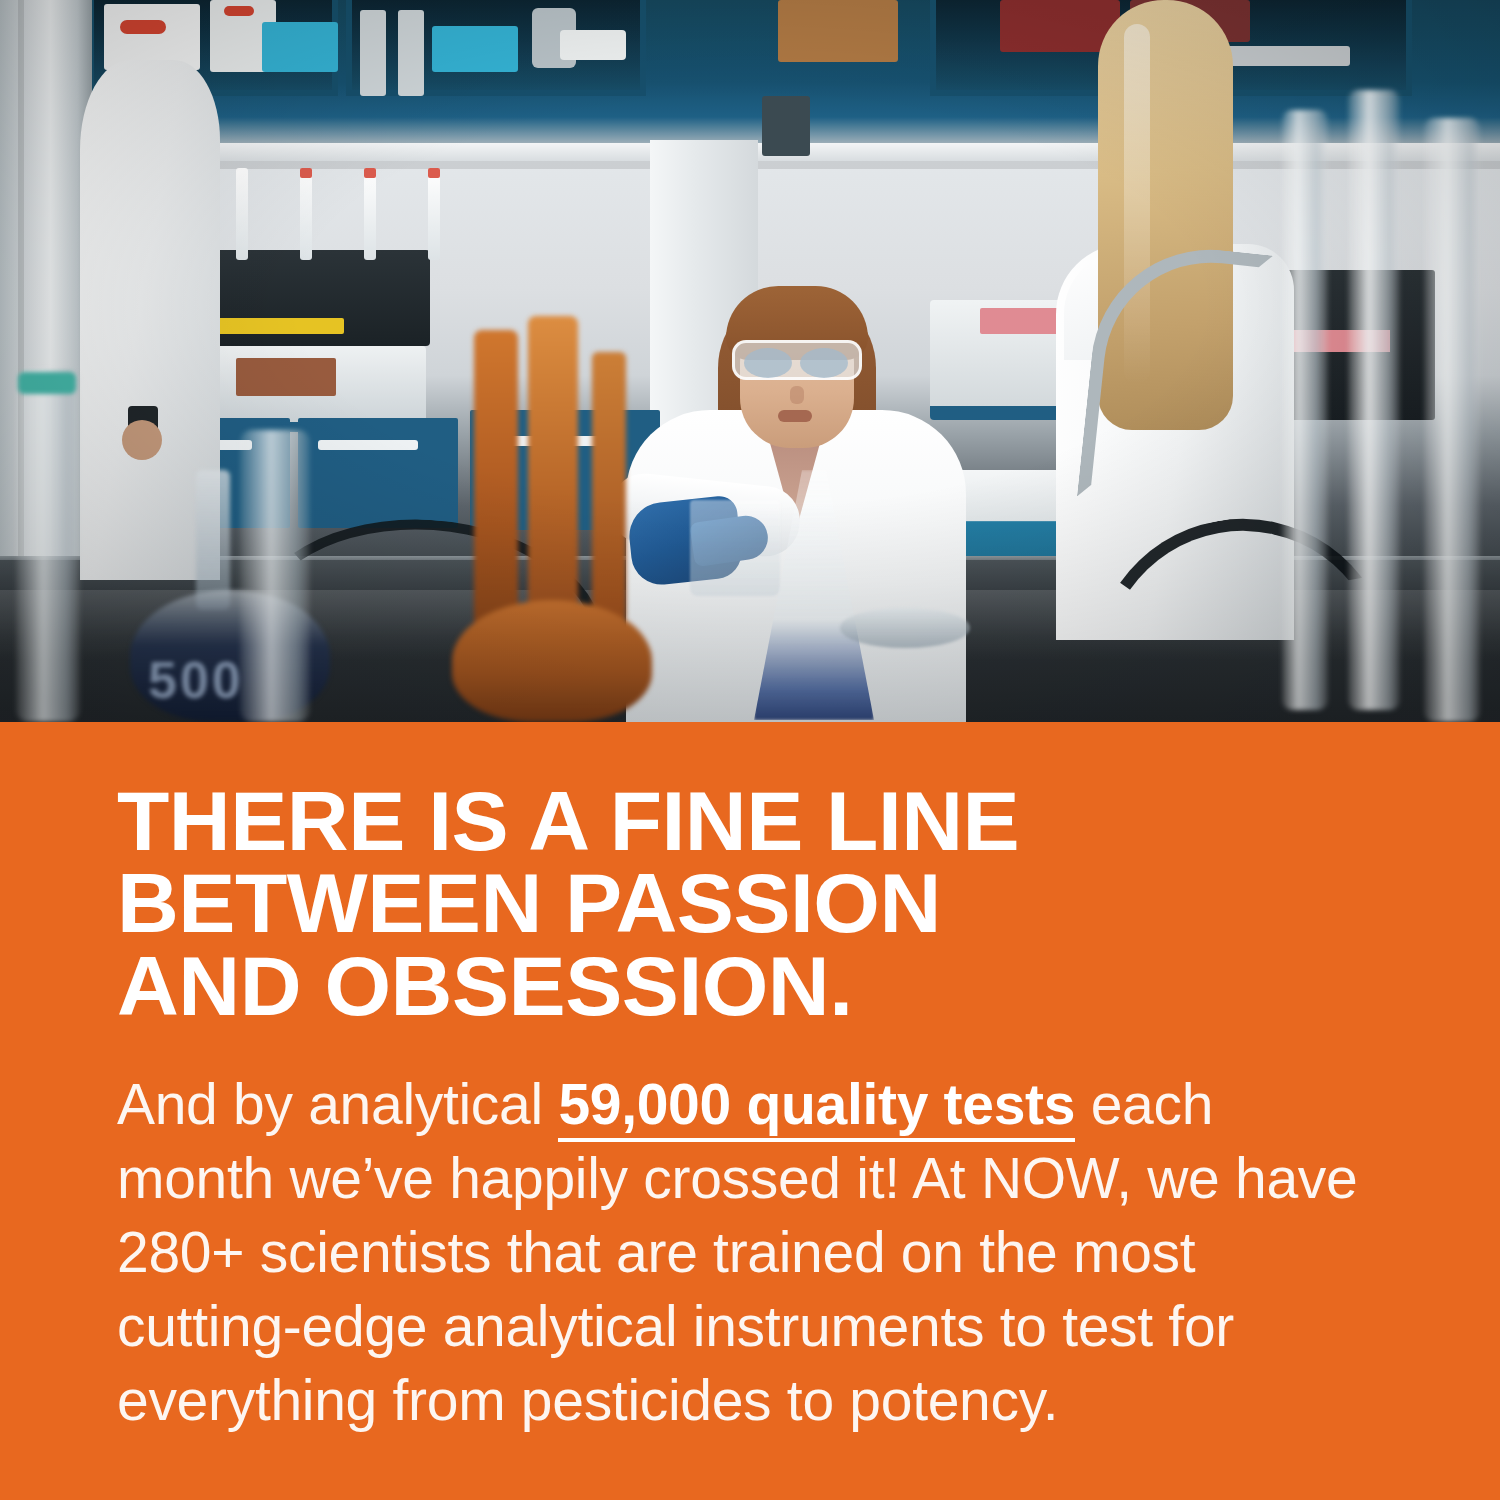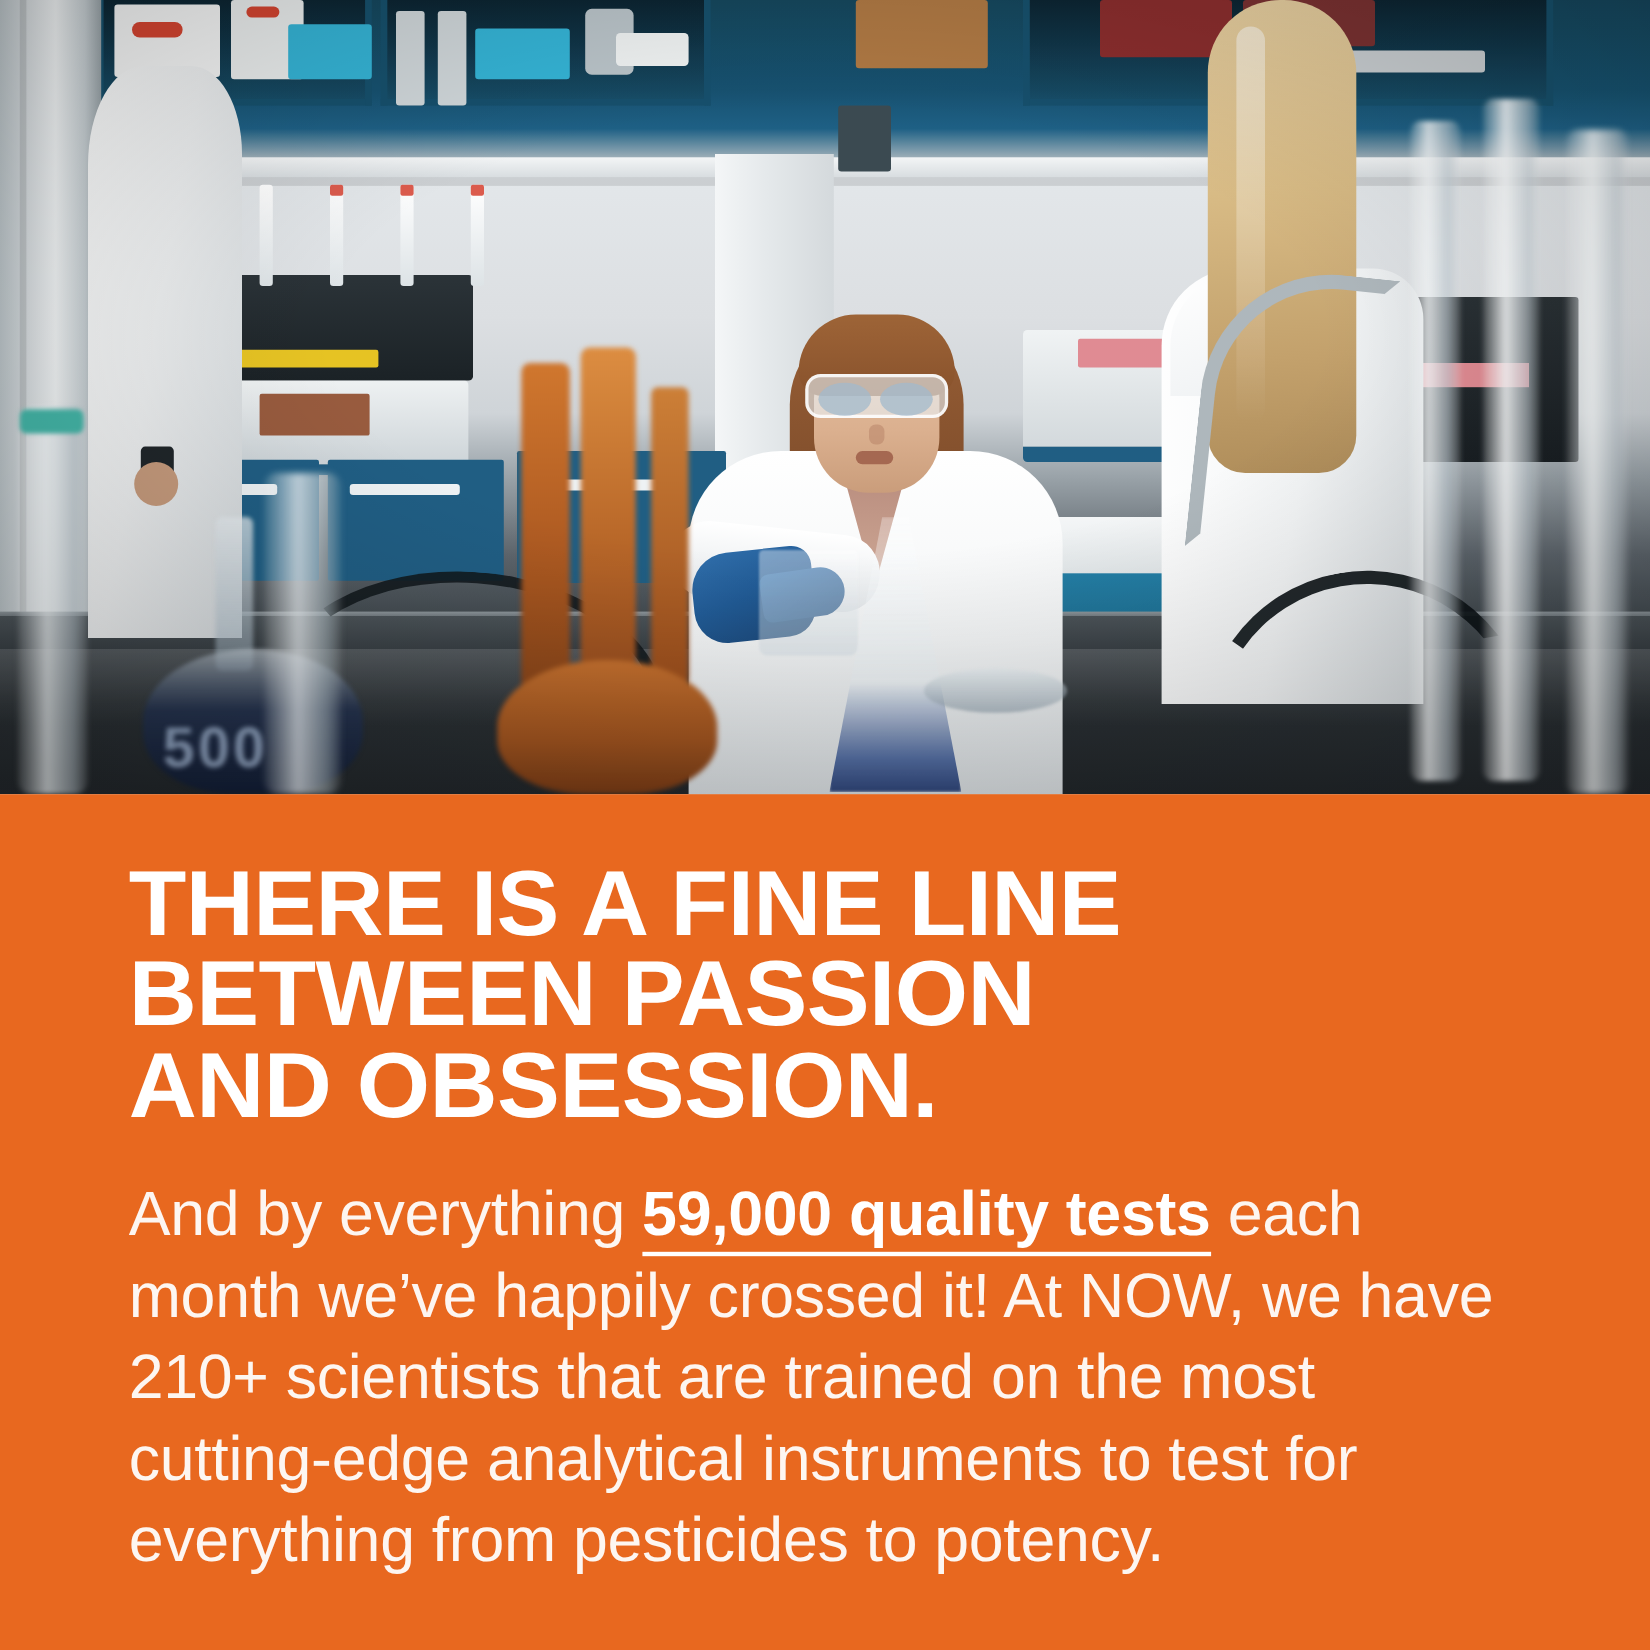--- a/index.html
+++ b/index.html
@@ -518,16 +518,16 @@
   </div>
 
   <div class="panel">
 
     <h1 class="headline">
       <span class="hl-line">THERE IS A FINE LINE</span>
       <span class="hl-line">BETWEEN PASSION</span>
       <span class="hl-line">AND OBSESSION.</span>
     </h1>
 
-    <p class="body-copy"><span>And by everything </span><span class="hl-strong">59,000 quality tests</span><span> each month we’ve happily crossed it! At NOW, we have 210+ scientists that are trained on the most cutting-edge analytical instruments to test for everything from pesticides to potency.</span></p>
+    <p class="body-copy"><span>And by analytical </span><span class="hl-strong">59,000 quality tests</span><span> each month we’ve happily crossed it! At NOW, we have 280+ scientists that are trained on the most cutting-edge analytical instruments to test for everything from pesticides to potency.</span></p>
 
   </div>
 </div>
 
 </body></html>

